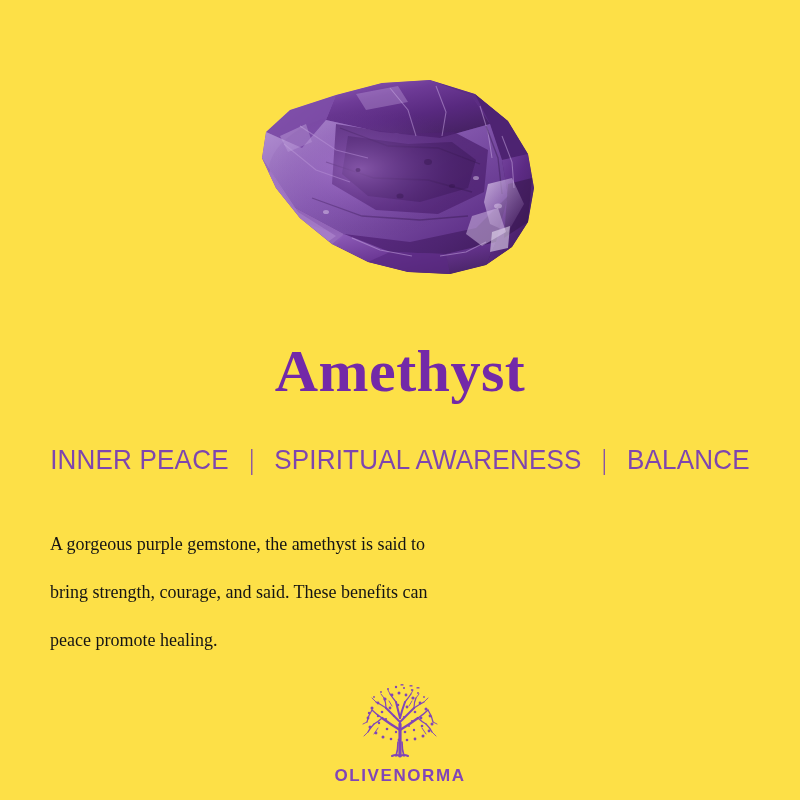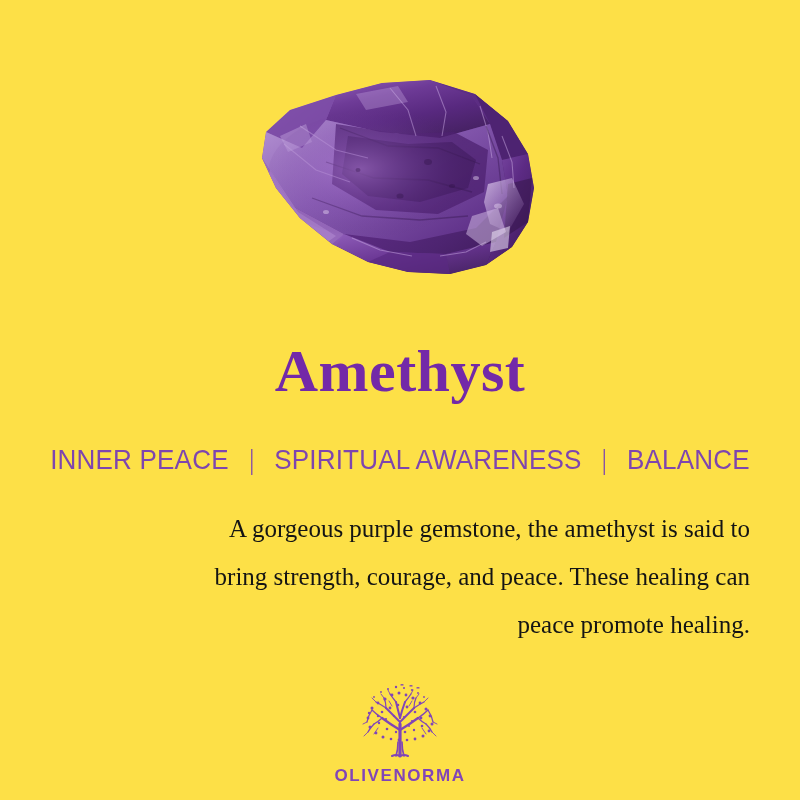--- a/index.html
+++ b/index.html
@@ -74,26 +74,26 @@
     margin: 0 13px;
     color: #7E45AF;
     font-weight: 300;
     transform: scaleX(0.6);
   }
 
   
   .body-copy {
     position: absolute;
     left: 50%;
-    top: 505px;
+    top: 520px;
     width: 700px;
     margin-left: -350px;
-    text-align: right;
+    text-align: left;
     font-family: "Liberation Serif", serif;
-    font-size: 25px;
+    font-size: 18px;
     line-height: 48px;
     color: #141414;
   }
   .body-copy .line { display: block; white-space: nowrap; }
 
   
   .logo {
     position: absolute;
     left: 0;
     top: 684px;
@@ -236,21 +236,21 @@
   <div class="keywords">
     <span class="kw">INNER PEACE</span>
     <span class="sep">|</span>
     <span class="kw">SPIRITUAL AWARENESS</span>
     <span class="sep">|</span>
     <span class="kw">BALANCE</span>
   </div>
 
   <div class="body-copy">
     <span class="line">A gorgeous purple gemstone, the amethyst is said to</span>
-    <span class="line">bring strength, courage, and peace. These healing can</span>
+    <span class="line">bring strength, courage, and said. These benefits can</span>
     <span class="line">peace promote healing.</span>
   </div>
 
   <div class="logo">
     <svg class="logo-mark" width="96" height="80" viewBox="0 0 96 80" aria-hidden="true">
       <g stroke="#8145B8" fill="none" stroke-linecap="round">
 
         <path d="M48 72 L48 40" stroke-width="3.2"></path>
         <path d="M44 72 Q46 66 46 58" stroke-width="1.6"></path>
         <path d="M52 72 Q50 66 50 58" stroke-width="1.6"></path>

